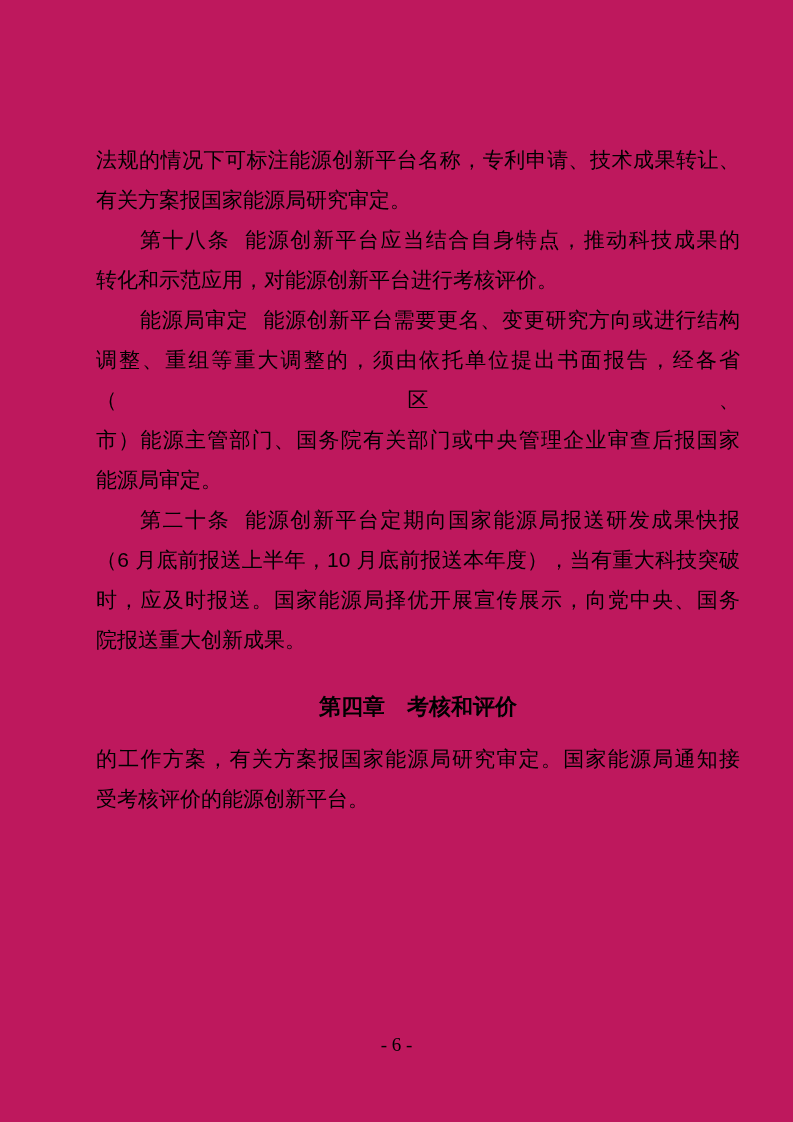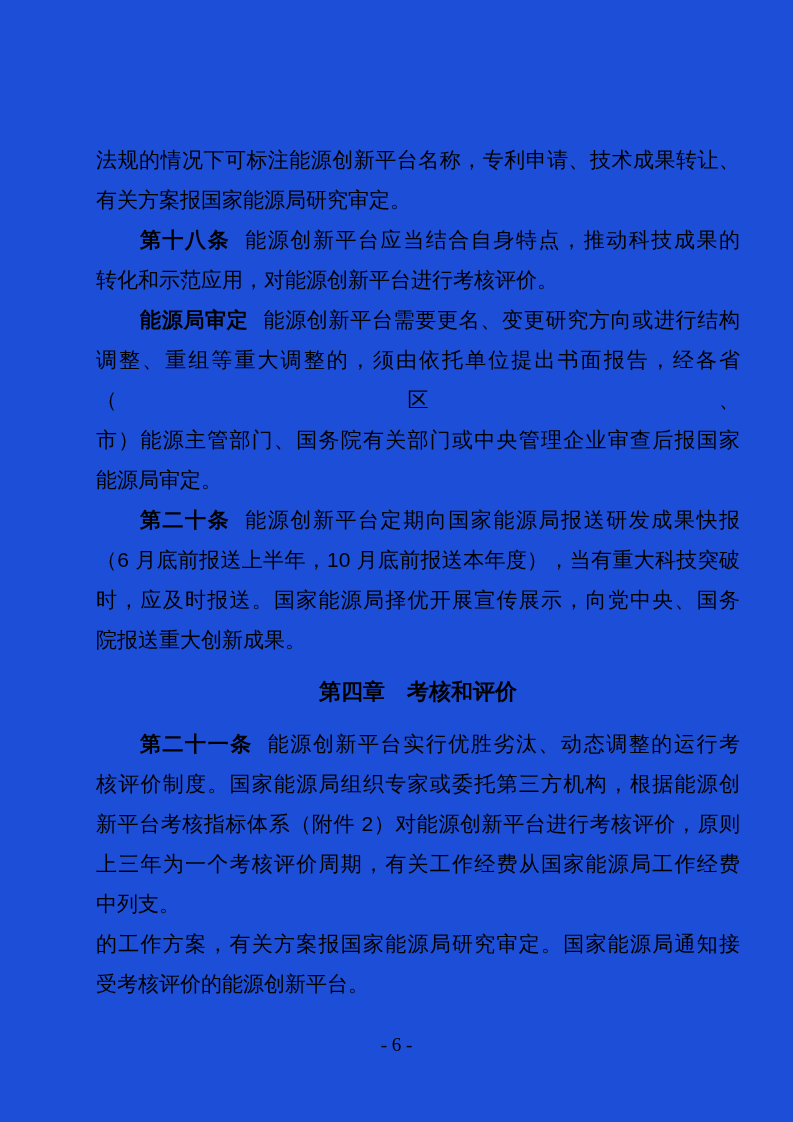--- a/index.html
+++ b/index.html
@@ -4,21 +4,21 @@
 <style>
   html, body {
     margin: 0;
     padding: 0;
     background: #ffffff;
   }
   .page {
     position: relative;
     width: 793px;
     height: 1122px;
-    background: #1d4ed8;
+    background: #be185d;
     color: #000000;
     font-family: "Liberation Sans", sans-serif;
     overflow: hidden;
   }
   .text-block {
     position: absolute;
     left: 96px;
     top: 140px;
     width: 644px;
     font-size: 21px;
@@ -30,29 +30,29 @@
     white-space: nowrap;
     white-space: normal;
   }
   .ln.last {
     text-align-last: left;
   }
   .ln.indent {
     text-indent: 44px;
   }
   .article-label {
-    font-weight: bold;
+    font-weight: normal;
     margin-right: 15px;
   }
   .chapter {
     text-align: left;
     text-align-last: center;
     font-weight: bold;
     font-size: 22px;
-    margin: 12px 0 12px 0;
+    margin: 27px 0 12px 0;
   }
   .chapter-label {
     margin-right: 22px;
   }
   .page-footer {
     position: absolute;
     top: 1030px;
     left: 0;
     width: 100%;
     text-align: center;
@@ -94,29 +94,20 @@
       </div>
       <div class="ln">（6 月底前报送上半年，10 月底前报送本年度），当有重大科技突破</div>
       <div class="ln">时，应及时报送。国家能源局择优开展宣传展示，向党中央、国务</div>
       <div class="ln last">院报送重大创新成果。</div>
     </div>
 
     <div class="chapter">
       <span class="chapter-label">第四章</span><span>考核和评价</span>
     </div>
 
-    <div>
-      <div class="ln indent">
-        <span class="article-label">第二十一条</span><span>能源创新平台实行优胜劣汰、动态调整的运行考</span>
-      </div>
-      <div class="ln">核评价制度。国家能源局组织专家或委托第三方机构，根据能源创</div>
-      <div class="ln">新平台考核指标体系（附件 2）对能源创新平台进行考核评价，原则</div>
-      <div class="ln">上三年为一个考核评价周期，有关工作经费从国家能源局工作经费</div>
-      <div class="ln last">中列支。</div>
-    </div>
 
     <div>
       <div class="ln">的工作方案，有关方案报国家能源局研究审定。国家能源局通知接</div>
       <div class="ln last">受考核评价的能源创新平台。</div>
     </div>
 
   </div>
 
   <div class="page-footer">- 6 -</div>
 </div>

